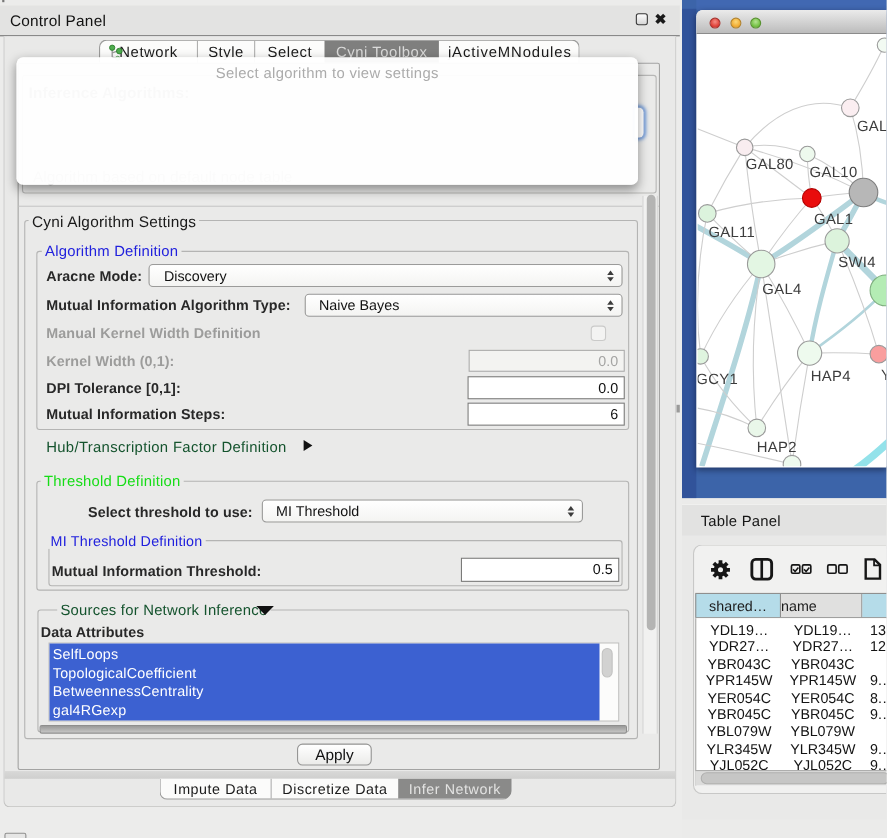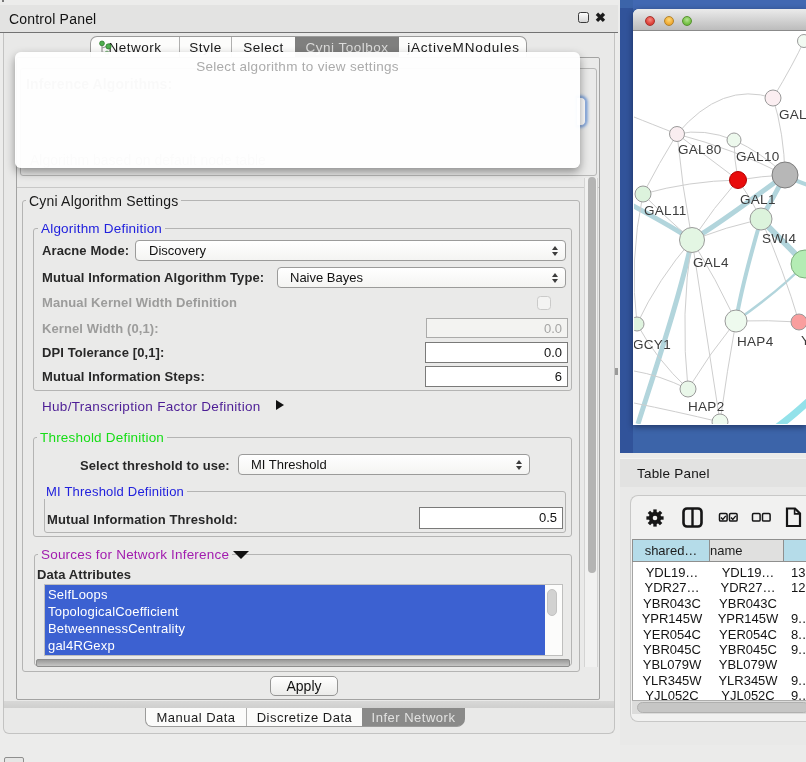--- a/index.html
+++ b/index.html
@@ -256,53 +256,53 @@
 
   <div class="dlbl" style="left:42px;top:321px">Kernel Width (0,1):</div>
   <div class="tf" style="left:426px;top:318px;width:142px;height:20px;background:#f3f3f1;border:1px solid #ababaa;color:#a5a5a4">0.0</div>
 
   <div class="lbl" style="left:42px;top:345px">DPI Tolerance [0,1]:</div>
   <div class="tf" style="left:425px;top:342px;width:143px;height:21px;background:#fff;border:1.5px solid #7a7a79;color:#111">0.0</div>
 
   <div class="lbl" style="left:42px;top:369px">Mutual Information Steps:</div>
   <div class="tf" style="left:425px;top:366px;width:143px;height:21px;background:#fff;border:1.5px solid #7a7a79;color:#111">6</div>
 
-  <div class="a" style="left:42px;top:399px;font-size:13.5px;color:#4c1d95;letter-spacing:.3px;white-space:nowrap">Hub/Transcription Factor Definition</div>
+  <div class="a" style="left:42px;top:399px;font-size:13.5px;color:#14532d;letter-spacing:.3px;white-space:nowrap">Hub/Transcription Factor Definition</div>
   <div class="a" style="left:276px;top:400px;width:0;height:0;border-top:5.5px solid transparent;border-bottom:5.5px solid transparent;border-left:8px solid #111"></div>
 
   <div class="gb" style="left:33px;top:437px;width:539px;height:100px"></div>
   <div class="gl" style="left:37px;top:430px;color:#16dd16;font-size:13.5px">Threshold Definition</div>
 
   <div class="lbl" style="left:80px;top:458px">Select threshold to use:</div>
   <div class="combo" style="left:238px;top:454px;width:292px;padding-left:12px">MI Threshold<i class="cup"></i><i class="cdn"></i></div>
 
   <div class="gb" style="left:44px;top:491px;width:522px;height:42px"></div>
   <div class="gl" style="left:43px;top:484px;color:#2121dd">MI Threshold Definition</div>
   <div class="lbl" style="left:47px;top:512px">Mutual Information Threshold:</div>
   <div class="tf" style="left:419px;top:507px;width:144px;height:22px;background:#fff;border:1.5px solid #7a7a79;color:#111">0.5</div>
 
   <div class="gb" style="left:34px;top:554px;width:538px;height:112px"></div>
-  <div class="gl" style="left:38px;top:547px;color:#a21caf;font-size:13.5px">Sources for Network Inference</div>
+  <div class="gl" style="left:52px;top:547px;color:#14532d;font-size:13.5px">Sources for Network Inference</div>
   <div class="a" style="left:233px;top:551px;width:0;height:0;border-left:8px solid transparent;border-right:8px solid transparent;border-top:8.5px solid #111"></div>
 
   <div class="lbl" style="left:37px;top:567px">Data Attributes</div>
 
   <div class="a" style="left:44px;top:584px;width:519px;height:72px;background:#fcfcfb;border:1px solid #bfbfbe"></div>
   <div class="a" style="left:45px;top:585px;width:500px;height:70px;background:#3c61d1;color:#fff;font-size:13px;line-height:17px;padding:1px 0 0 3px;letter-spacing:.2px">SelfLoops<br>TopologicalCoefficient<br>BetweennessCentrality<br>gal4RGexp</div>
   <div class="a" style="left:547px;top:589px;width:10px;height:27px;border-radius:5px;background:#d2d2d1;border:1px solid #c2c2c1"></div>
 
   <div class="a" style="left:36px;top:659px;width:534px;height:8px;background:linear-gradient(#9a9a99,#c6c6c5);border:1px solid #8e8e8d;border-radius:2px"></div>
 </div>
 
 <div class="a" style="left:270px;top:676px;width:68px;height:20px;background:linear-gradient(#ffffff,#ebebe9);border:1px solid #969695;border-radius:5px;text-align:center;font-size:14px;color:#111;line-height:18px">Apply</div>
 
 <div class="a" style="left:4px;top:701px;width:610px;height:7px;background:linear-gradient(#d8d8d7,#cfcfce)"></div>
 
 <div class="a" style="left:145px;top:708px;width:319px;height:19px;background:#fbfbfa;border:1px solid #9b9b9a;border-top:none;border-radius:0 0 7px 7px">
-  <div class="seg" style="left:0;width:100px;line-height:19px;font-size:13px;border-radius:0 0 0 7px">Manual Data</div>
+  <div class="seg" style="left:0;width:100px;line-height:19px;font-size:13px;border-radius:0 0 0 7px">Impute Data</div>
   <div class="seg" style="left:100px;width:116px;line-height:19px;font-size:13px;border-left:1px solid #b0b0af">Discretize Data</div>
   <div class="seg" style="left:216px;width:103px;line-height:19px;font-size:13px;background:#8a8a89;color:#e2e2e1;border-radius:0 0 7px 0">Infer Network</div>
 </div>
 
 <div class="a" style="left:4px;top:757px;width:20px;height:10px;background:#e6e6e5;border:1.5px solid #8f8f8e;border-radius:2px"></div>
 
 <div class="a" style="left:615px;top:368px;width:3px;height:7px;background:#9a9a99"></div>
 
 <div class="a" id="popup" style="left:15px;top:52px;width:565px;height:116px;background:rgba(255,255,255,.955);border-radius:6px;box-shadow:0 4px 10px rgba(0,0,0,.4)">
   <div style="position:absolute;left:0;top:7px;width:100%;text-align:center;font-size:13.5px;color:#ababab;letter-spacing:.3px">Select algorithm to view settings</div>

